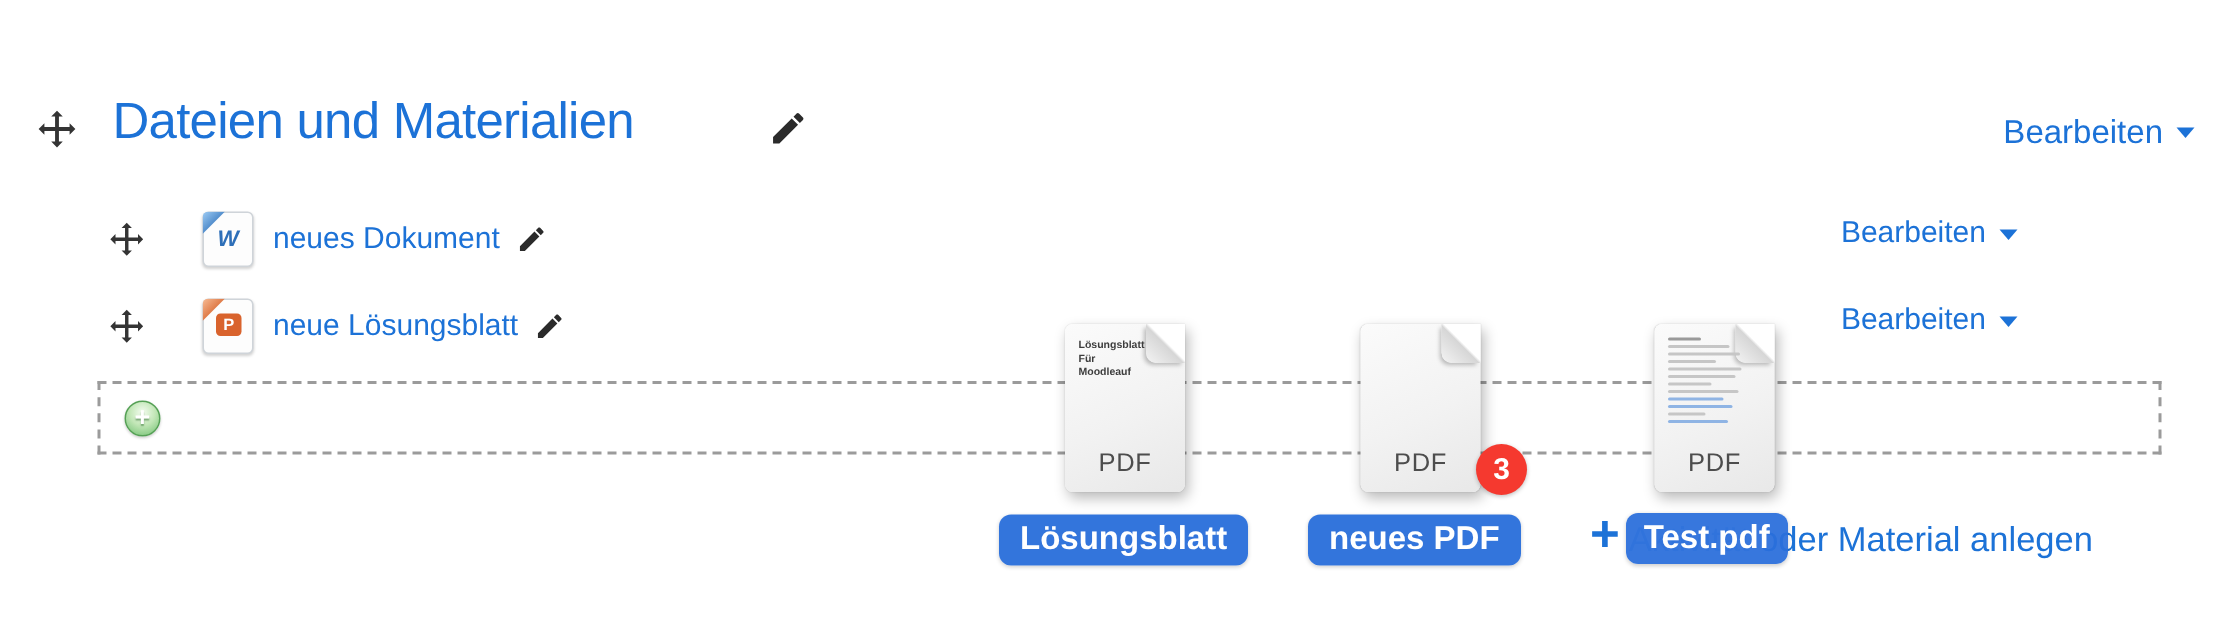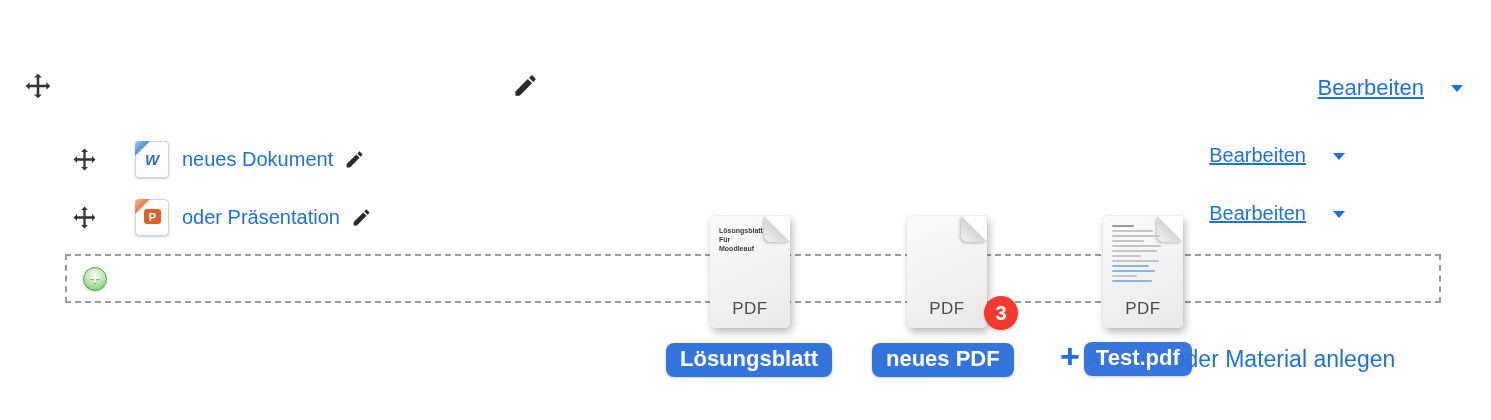--- a/index.html
+++ b/index.html
@@ -6,21 +6,21 @@
   #canvas{position:relative;width:1491px;height:420px;background:#fff;overflow:hidden;
           font-family:"Liberation Sans",sans-serif;}
   .abs{position:absolute;}
 
   
   .blue{color:#1c72d7;}
   .section-title{font-size:34px;font-weight:400;letter-spacing:-0.5px;cursor:pointer;}
   .file-link{font-size:20px;cursor:pointer;text-align:center;}
 
   
-  .edit-menu{display:flex;align-items:center;gap:27px;color:#1c72d7;cursor:pointer;text-decoration:underline;}
+  .edit-menu{display:flex;align-items:center;gap:9px;color:#1c72d7;cursor:pointer;}
   .edit-menu.top{font-size:22px;}
   .edit-menu.row{font-size:20px;}
   .caret{width:0;height:0;border:6px solid transparent;border-top:7px solid #1c72d7;margin-top:7px;}
 
   
   .handle-svg,.pencil-svg{display:block;}
   .row-flex{display:flex;align-items:center;gap:13px;}
 
   .file-icon{position:relative;width:32px;height:35px;background:#fdfdfd;border:1px solid #cfd4d9;
              border-radius:4px;box-shadow:0 1px 2px rgba(0,0,0,0.18);}
@@ -84,20 +84,21 @@
 </head>
 <body>
 
 <div id="canvas">
 
   <span class="abs" style="left:24px;top:72px;">
     <svg class="handle-svg" width="28" height="28" viewBox="0 0 24 24">
       <path fill="#343434" d="M12 1.5 15.3 4.8 13.1 4.8 13.1 10.9 19.2 10.9 19.2 8.7 22.5 12 19.2 15.3 19.2 13.1 13.1 13.1 13.1 19.2 15.3 19.2 12 22.5 8.7 19.2 10.9 19.2 10.9 13.1 4.8 13.1 4.8 15.3 1.5 12 4.8 8.7 4.8 10.9 10.9 10.9 10.9 4.8 8.7 4.8 Z"></path>
     </svg>
   </span>
+  <span class="abs blue section-title" style="left:75px;top:62px;">Dateien und Materialien</span>
   <span class="abs" style="left:512px;top:72px;">
     <svg class="pencil-svg" width="27" height="27" viewBox="0 0 24 24">
       <path fill="#2b2b2b" d="M3 17.25V21h3.75L17.81 9.94l-3.75-3.75L3 17.25zM20.71 7.04c.39-.39.39-1.02 0-1.41l-2.34-2.34c-.39-.39-1.02-.39-1.41 0l-1.83 1.83 3.75 3.75 1.83-1.83z"></path>
     </svg>
   </span>
   <div class="abs edit-menu top" style="right:28px;top:75px;">
     <span>Bearbeiten</span>
     <span class="caret"></span>
   </div>
 
@@ -128,21 +129,21 @@
     <span>
       <svg class="handle-svg" width="25" height="25" viewBox="0 0 24 24">
         <path fill="#343434" d="M12 1.5 15.3 4.8 13.1 4.8 13.1 10.9 19.2 10.9 19.2 8.7 22.5 12 19.2 15.3 19.2 13.1 13.1 13.1 13.1 19.2 15.3 19.2 12 22.5 8.7 19.2 10.9 19.2 10.9 13.1 4.8 13.1 4.8 15.3 1.5 12 4.8 8.7 4.8 10.9 10.9 10.9 10.9 4.8 8.7 4.8 Z"></path>
       </svg>
     </span>
     <span style="width:12px"></span>
     <span class="file-icon ppt">
       <span class="curl"></span>
       <span class="tile">P</span>
     </span>
-    <span class="blue file-link">oder Präsentation</span>
+    <span class="blue file-link">neue Lösungsblatt</span>
     <span style="margin-left:-2px;">
       <svg class="pencil-svg" width="21" height="21" viewBox="0 0 24 24">
         <path fill="#2b2b2b" d="M3 17.25V21h3.75L17.81 9.94l-3.75-3.75L3 17.25zM20.71 7.04c.39-.39.39-1.02 0-1.41l-2.34-2.34c-.39-.39-1.02-.39-1.41 0l-1.83 1.83 3.75 3.75 1.83-1.83z"></path>
       </svg>
     </span>
   </div>
   <div class="abs edit-menu row" style="right:146px;top:202px;">
     <span>Bearbeiten</span>
     <span class="caret"></span>
   </div>

